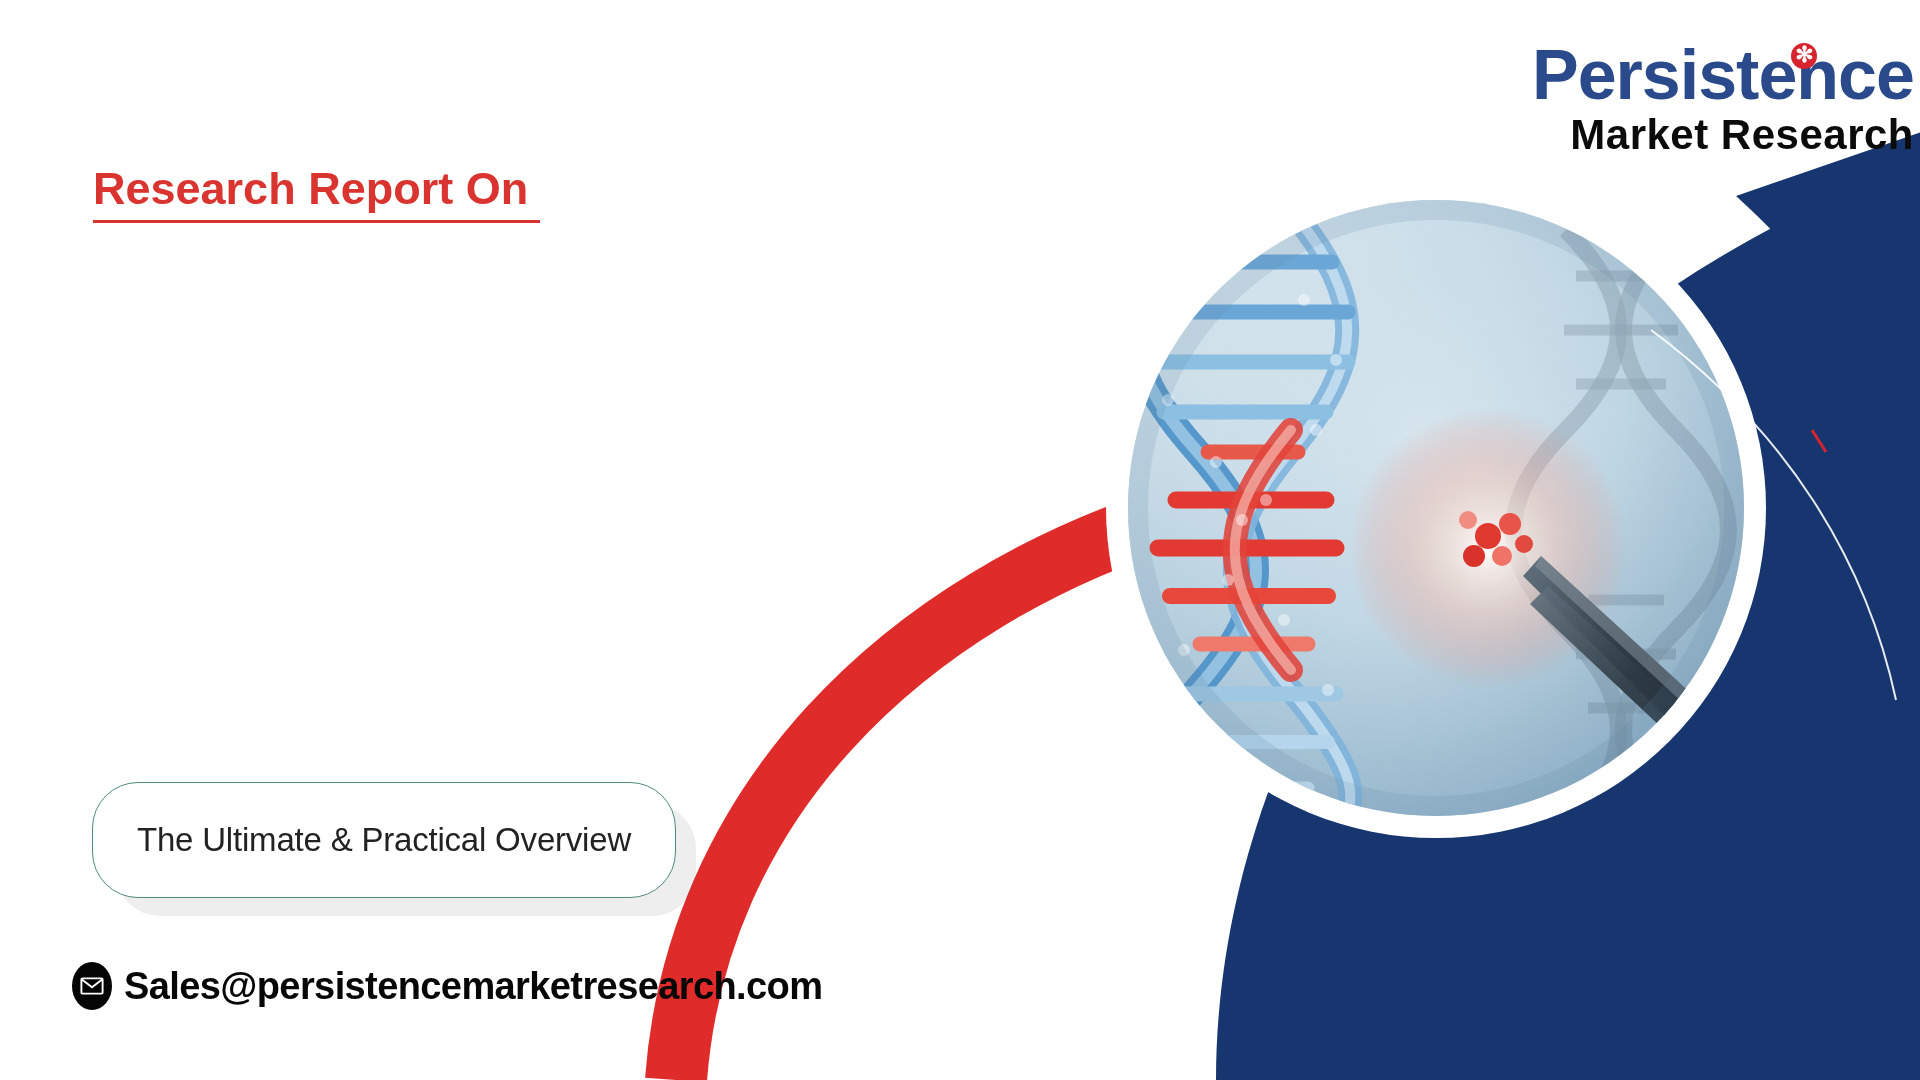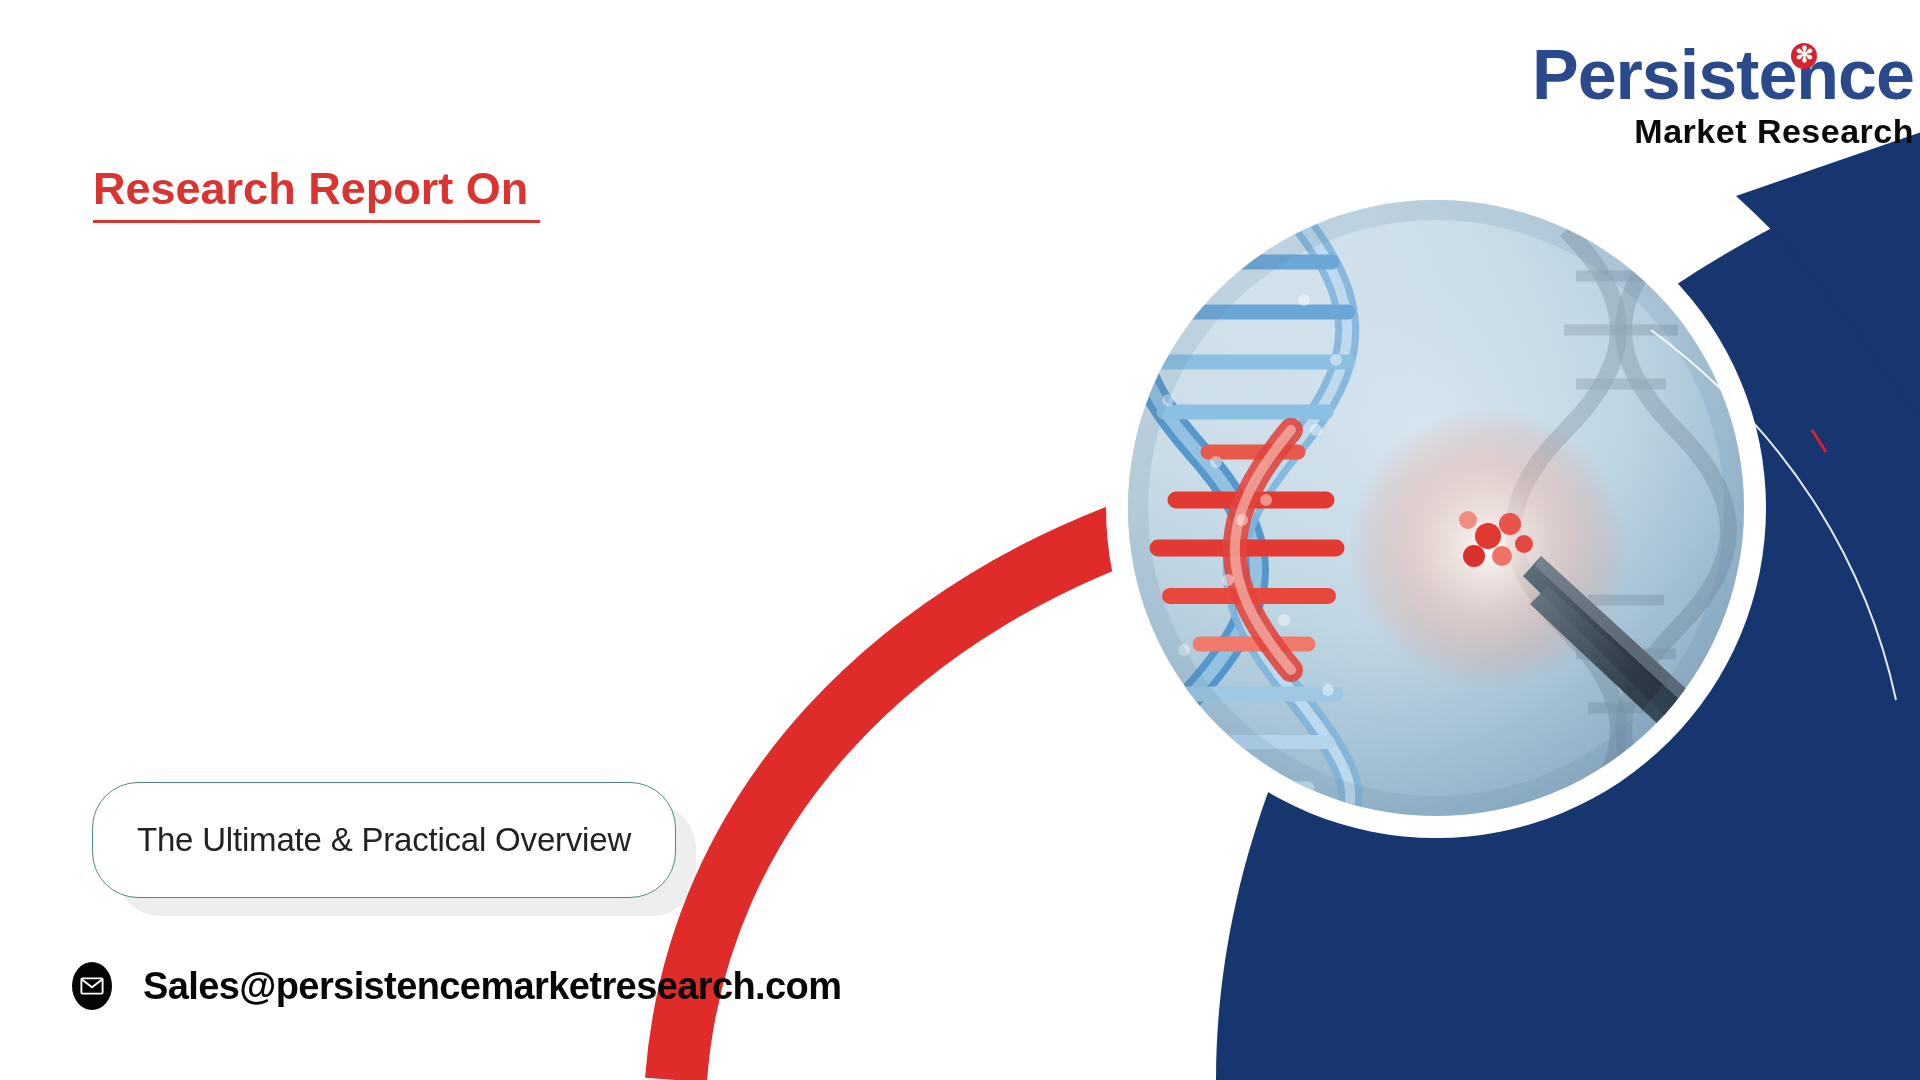--- a/index.html
+++ b/index.html
@@ -59,21 +59,21 @@
     font-size: 22px;
     font-weight: 700;
     line-height: 24px;
     text-align: center;
   }
   #logo .tagline {
     display: block;
     margin-top: 4px;
     font-family: "Liberation Sans", sans-serif;
     font-weight: 700;
-    font-size: 34px;
+    font-size: 42px;
     letter-spacing: 0.5px;
     color: #0b0b0b;
     white-space: nowrap;
   }
 
   
   #eyebrow {
     position: absolute;
     left: 57px;
     top: 163px;
@@ -130,21 +130,21 @@
     white-space: nowrap;
   }
 
   
   #email-row {
     position: absolute;
     left: 36px;
     top: 962px;
     display: flex;
     align-items: center;
-    gap: 31px;
+    gap: 12px;
   }
   #email-row .mail-badge {
     width: 40px;
     height: 48px;
     border-radius: 50%;
     background: #050505;
     display: flex;
     align-items: center;
     justify-content: center;
     flex: 0 0 auto;

